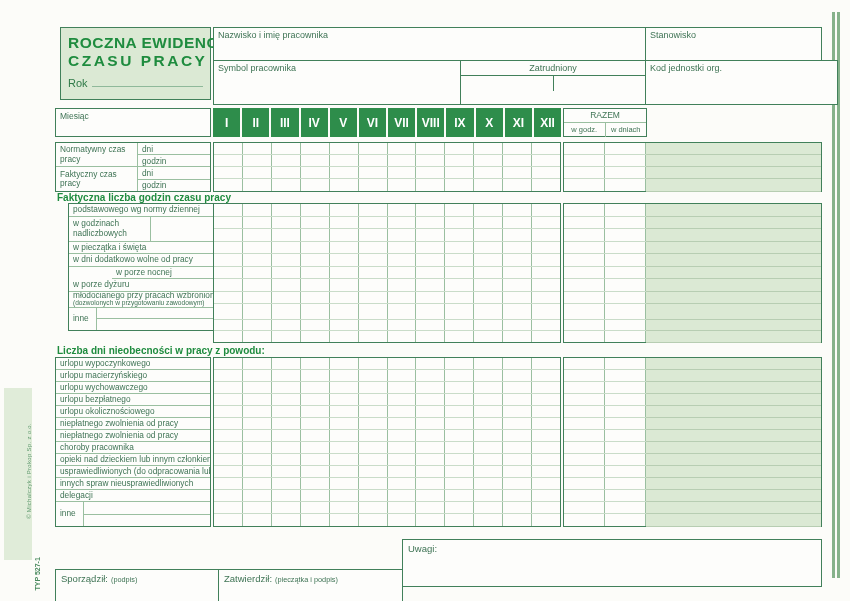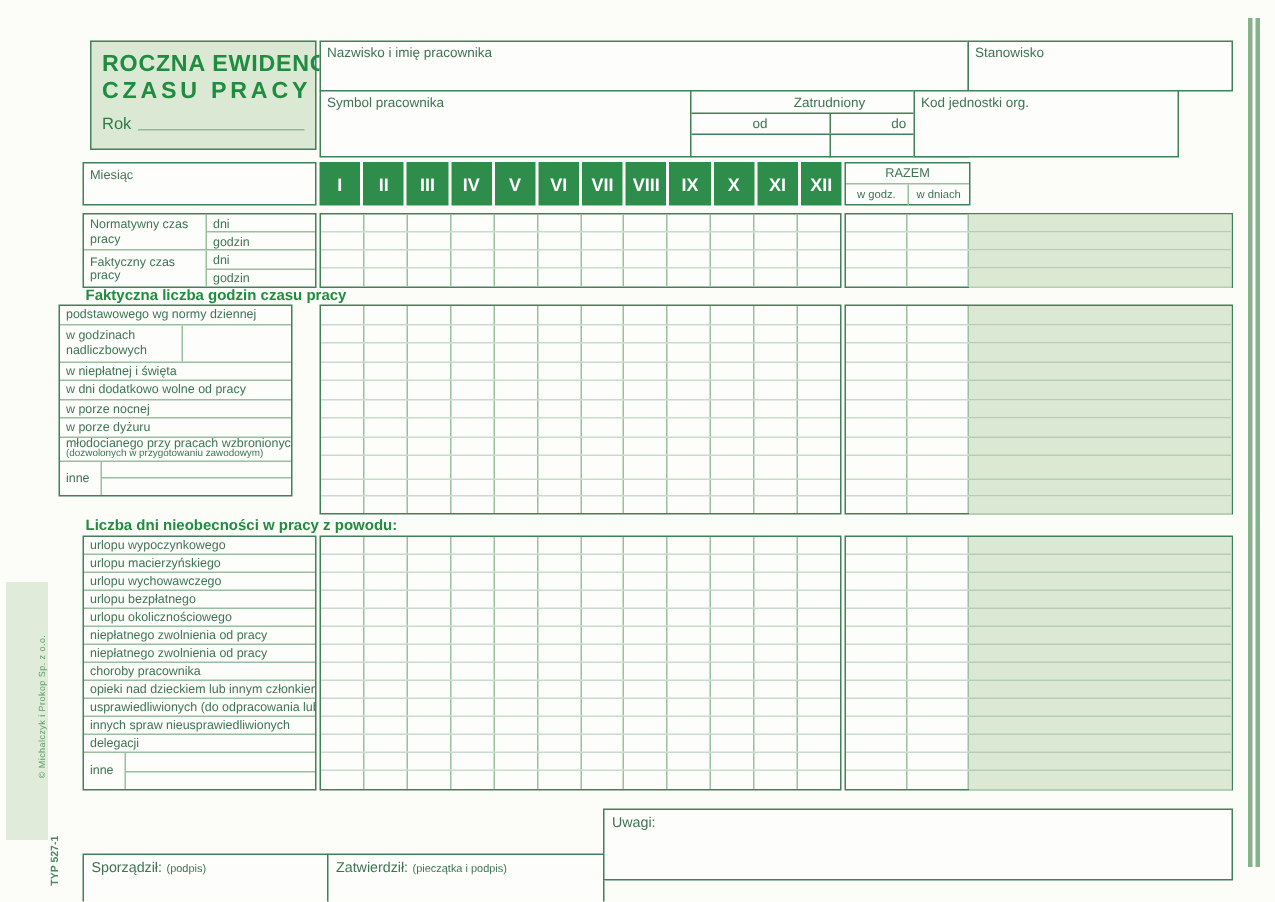--- a/index.html
+++ b/index.html
@@ -22,21 +22,21 @@
   .t2{letter-spacing:2.5px;}
   .rokrow{margin-top:7px;font-size:11px;color:#2f7a48;display:flex;align-items:flex-end;}
   .rokline{flex:1;border-bottom:1px solid #8fb99a;margin-left:4px;margin-bottom:2px;}
 
   
   .hbox{border:1px solid var(--border-green);background:#fdfdfb;font-size:9px;color:var(--label-col);padding:2px 0 0 4px;}
   .hc-nazwisko{left:213px;top:27px;width:433px;height:34px;}
   .hc-stanowisko{left:645px;top:27px;width:177px;height:34px;}
   .hc-symbol{left:213px;top:60px;width:248px;height:45px;}
   .hc-zatr{left:460px;top:60px;width:186px;height:45px;padding:0;}
-  .hc-kod{left:609px;top:60px;width:177px;height:45px;}
+  .hc-kod{left:645px;top:60px;width:193px;height:45px;}
   .zr1{height:14px;text-align:center;line-height:14px;border-bottom:1px solid var(--border-green);}
   .zr2{height:13px;display:flex;border-bottom:1px solid var(--border-green);}
   .zr2 div{flex:1;text-align:center;line-height:13px;}
   .zr2 div:first-child{border-right:1px solid var(--border-green);}
   .zr3{height:15px;display:flex;}
   .zr3 div{flex:1;}
   .zr3 div:first-child{border-right:1px solid var(--border-green);}
 
   
   .miesiacbox{left:55px;top:108px;width:156px;height:29px;border:1px solid var(--border-green);background:#fdfdfb;
@@ -105,24 +105,20 @@
       <span>Rok</span>
       <span class="rokline"></span>
     </div>
   </div>
 
   <div class="abs hbox hc-nazwisko">Nazwisko i imię pracownika</div>
   <div class="abs hbox hc-stanowisko">Stanowisko</div>
   <div class="abs hbox hc-symbol">Symbol pracownika</div>
   <div class="abs hbox hc-zatr">
     <div class="zr1">Zatrudniony</div>
-    <div class="zr2">
-      <div>od</div>
-      <div>do</div>
-    </div>
     <div class="zr3">
       <div></div>
       <div></div>
     </div>
   </div>
   <div class="abs hbox hc-kod">Kod jednostki org.</div>
 
   <div class="abs miesiacbox">Miesiąc</div>
   <div class="abs monthsrow">
       <div class="mcell">I</div>
@@ -237,34 +233,34 @@
         <div class="rshade"></div>
       </div>
       <div class="rrow" style="height: 12px;">
         <div class="rc"></div>
         <div class="rc"></div>
         <div class="rshade"></div>
       </div>
     </div>
 
   <div class="abs sectitle" style="left:57px;top:192px;">Faktyczna liczba godzin czasu pracy</div>
-  <div class="abs leftcol" id="s2-left" style="left:39px;top:203px;width:156px;">
+  <div class="abs leftcol" id="s2-left" style="left:68px;top:203px;width:156px;">
       <div class="lrow" style="height: 12.5px;">
         <span class="lab">podstawowego wg normy dziennej</span>
       </div>
       <div class="lgroup" style="height: 25px;">
         <div class="glabel" style="width: 82px;">w godzinach nadliczbowych</div>
       </div>
       <div class="lrow" style="height: 12.5px;">
-        <span class="lab">w niepłatnej i święta</span>
+        <span class="lab">w pieczątka i święta</span>
       </div>
       <div class="lrow" style="height: 12.5px;">
         <span class="lab">w dni dodatkowo wolne od pracy</span>
       </div>
-      <div class="lrow" style="height: 12.5px;">
+      <div class="lrow" style="height: 12.5px; margin-left: 43px;">
         <span class="lab">w porze nocnej</span>
       </div>
       <div class="lrow" style="height: 12.5px;">
         <span class="lab">w porze dyżuru</span>
       </div>
       <div class="lrow" style="height: 16px;">
         <span class="lab">młodocianego przy pracach wzbronionych</span>
         <span class="lab2">(dozwolonych w przygotowaniu zawodowym)</span>
       </div>
       <div class="lgroup" style="height: 22px;">

